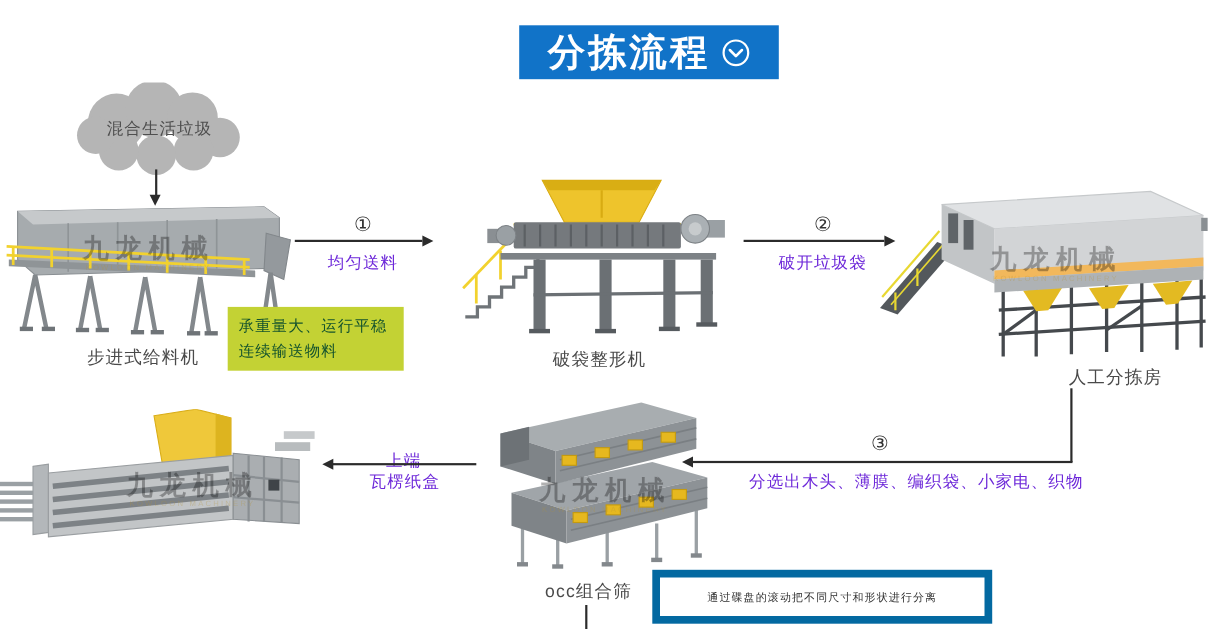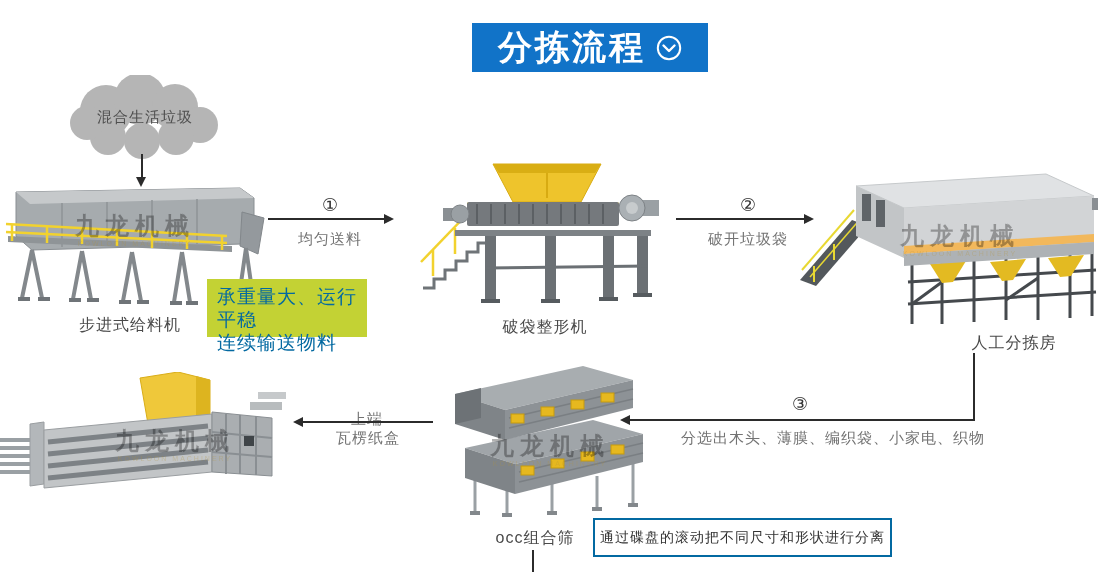--- a/index.html
+++ b/index.html
@@ -8,34 +8,34 @@
   .abs{position:absolute;}
 
   
   .banner{left:432px;top:23px;width:236px;height:49px;background:#1173c8;color:#fff;
           display:flex;align-items:center;justify-content:center;gap:10px;
           font-size:34px;font-weight:bold;letter-spacing:3px;cursor:pointer;margin-left:40px;}
 
   
   .m-label{color:#4a4a4a;font-size:16px;text-align:center;letter-spacing:1px;}
   .step-num{color:#333;font-size:18px;text-align:center;}
-  .step-label{color:#737373;font-size:15px;text-align:center;letter-spacing:1px;}
+  .step-label{color:#6d28d9;font-size:15px;text-align:center;letter-spacing:1px;}
   .cloud-label{color:#4f4f4f;font-size:15px;font-weight:normal;text-align:center;letter-spacing:1px;}
 
   
   .hline{height:2px;background:#2b2b2b;}
   .vline{width:2px;background:#2b2b2b;}
   .ah-right{width:0;height:0;border-top:5px solid transparent;border-bottom:5px solid transparent;border-left:10px solid #2b2b2b;}
   .ah-left {width:0;height:0;border-top:5px solid transparent;border-bottom:5px solid transparent;border-right:10px solid #2b2b2b;}
   .ah-down {width:0;height:0;border-left:5px solid transparent;border-right:5px solid transparent;border-top:10px solid #2b2b2b;}
 
   
-  .note-box{background:#c3d234;color:#0369a1;font-size:19px;line-height:23px;
+  .note-box{background:#c3d234;color:#14532d;font-size:14px;line-height:23px;
             padding:6px 10px;box-sizing:border-box;letter-spacing:1px;}
-  .info-box{border:2px solid #0369a1;background:#fff;color:#333;font-size:14px;
+  .info-box{border:7px solid #0369a1;background:#fff;color:#333;font-size:10px;
             display:flex;align-items:center;justify-content:center;letter-spacing:1px;}
 
   
   .watermark{text-align:center;opacity:.30;pointer-events:none;z-index:5;}
   .watermark .cn{display:block;font-size:24px;font-weight:bold;letter-spacing:6px;color:#000000;}
   .watermark .en{display:block;font-size:7px;letter-spacing:2px;color:#b39338;margin-top:-2px;}
 
   svg{display:block;}
 </style>
 </head>

